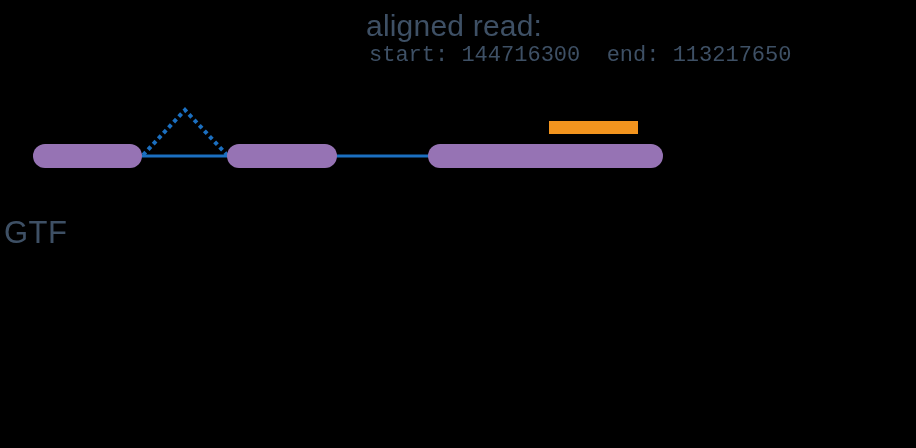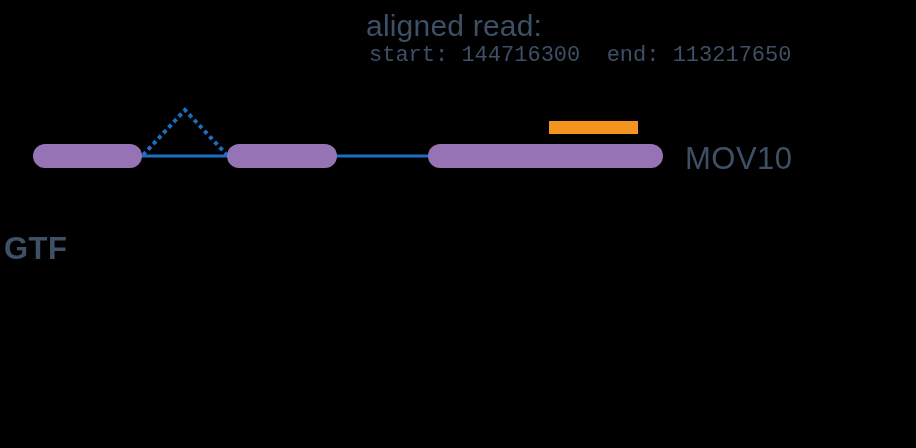--- a/index.html
+++ b/index.html
@@ -46,22 +46,22 @@
     position:absolute;left:549px;top:121px;width:89px;height:13px;
     background:var(--read-orange);
   }
   .gene-label{
     position:absolute;left:685px;top:141px;
     font-size:31px;font-weight:300;
     color:var(--label-text);
     letter-spacing:0.5px;
   }
   .gtf-label{
-    position:absolute;left:4px;top:231px;
-    font-size:31px;font-weight:700;
+    position:absolute;left:4px;top:215px;
+    font-size:31px;font-weight:400;
     color:var(--label-text);
     letter-spacing:0.5px;
   }
   .caption{
     position:absolute;
     font-size:25px;font-weight:300;
     color:var(--label-text);
     letter-spacing:-0.2px;
   }
   .caption-feature-type{left:74px;top:414px;}
@@ -81,19 +81,18 @@
     <line class="intron" x1="335" y1="156" x2="430" y2="156"></line>
     <polyline class="splice" points="143,155 185,110 227,155"></polyline>
   </svg>
 
   <div class="exon exon1"></div>
   <div class="exon exon2"></div>
   <div class="exon exon3"></div>
 
   <div class="read-bar"></div>
 
-  <div class="gene-label">MOV10</div>
 
   <div class="gtf-label">GTF</div>
 
 
 
 </div>
 
 </body></html>

